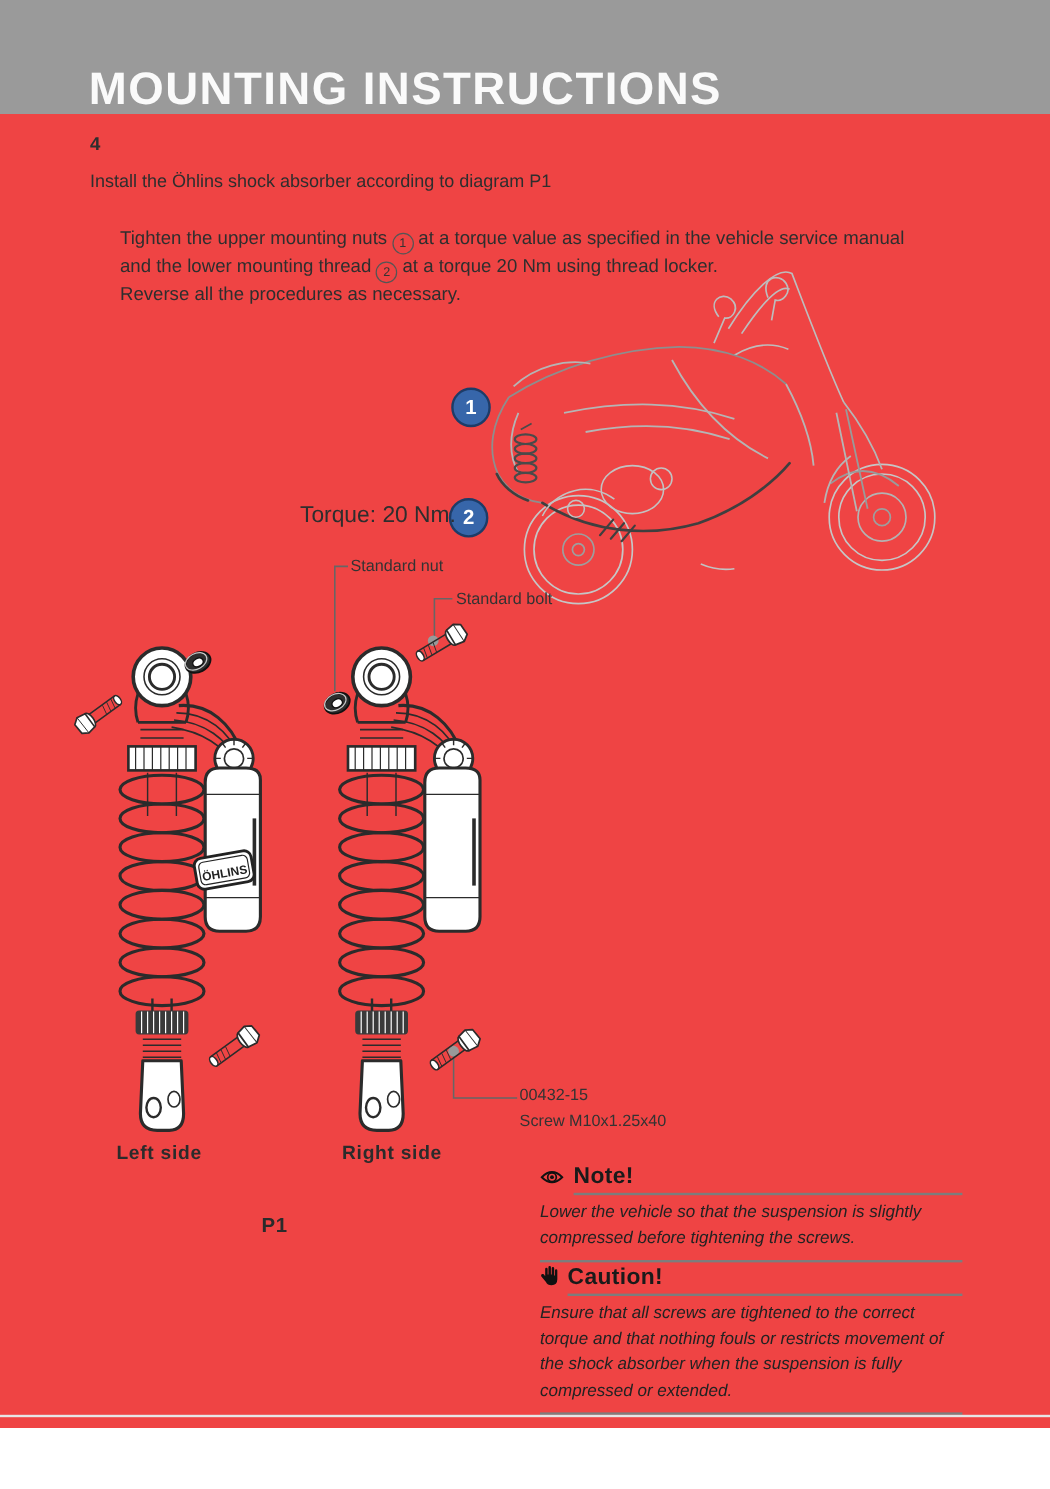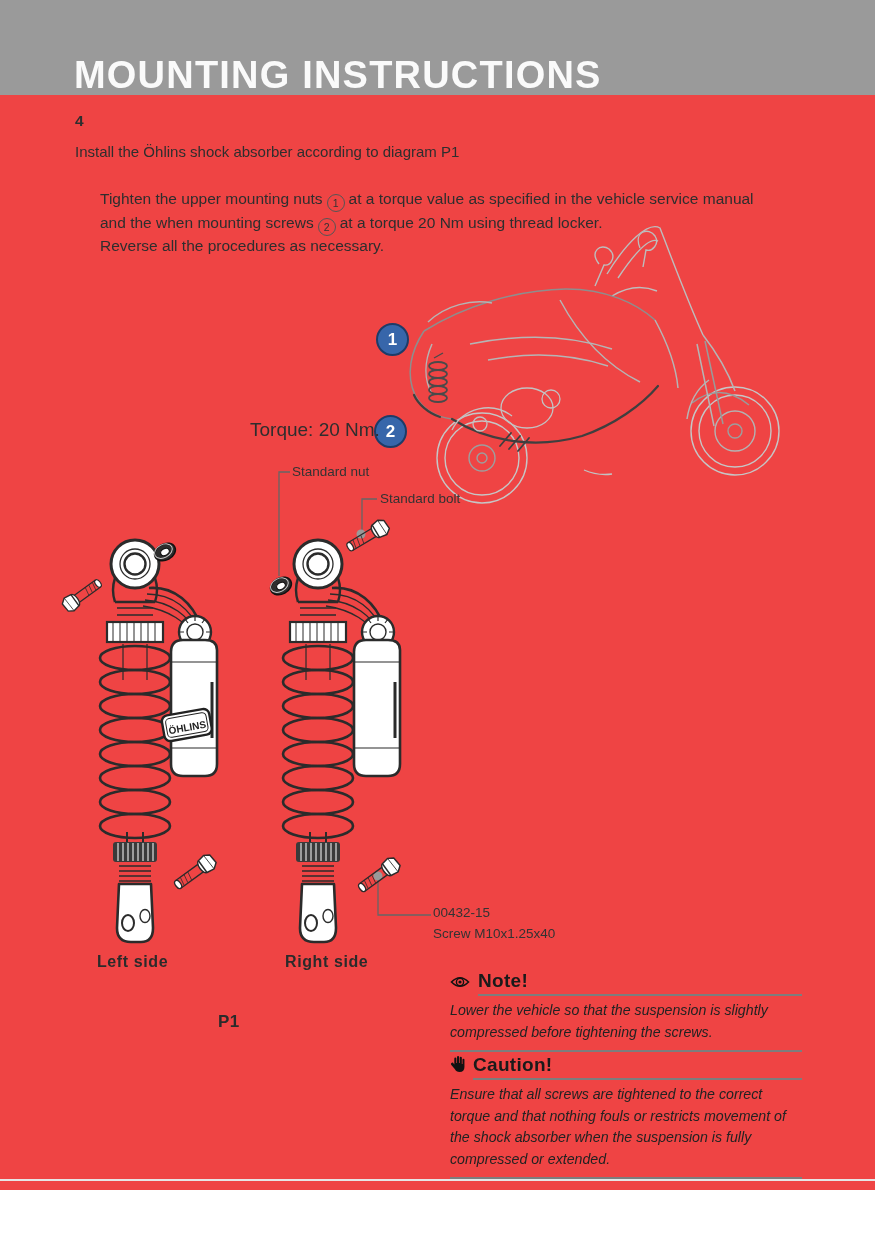--- a/index.html
+++ b/index.html
@@ -66,21 +66,21 @@
 <div class="page">
 
   <div class="header-band"></div>
   <div class="header-title">MOUNTING INSTRUCTIONS</div>
 
   <div class="step-number">4</div>
   <div class="step-intro">Install the Öhlins shock absorber according to diagram P1</div>
 
   <div class="para">
     <div class="para-line"><span>Tighten the upper mounting nuts</span><span class="cnum">1</span><span>at a torque value as specified in the vehicle service manual</span></div>
-    <div class="para-line"><span>and the when mounting screws</span><span class="cnum">2</span><span>at a torque 20 Nm using thread locker.</span></div>
+    <div class="para-line"><span>and the lower mounting thread</span><span class="cnum">2</span><span>at a torque 20 Nm using thread locker.</span></div>
     <div class="para-line">Reverse all the procedures as necessary.</div>
   </div>
 
   <svg class="art" width="875" height="1241" viewBox="0 0 875 1241" xmlns="http://www.w3.org/2000/svg">
     <defs>
 
       <g id="shockabs">
 
         <path d="M58,56 C84,54 102,72 110,94" fill="none" stroke="#2b2b2b" stroke-width="2.6"></path>
         <path d="M56,62 C82,62 100,78 108,98" fill="none" stroke="#2b2b2b" stroke-width="1.4"></path>

